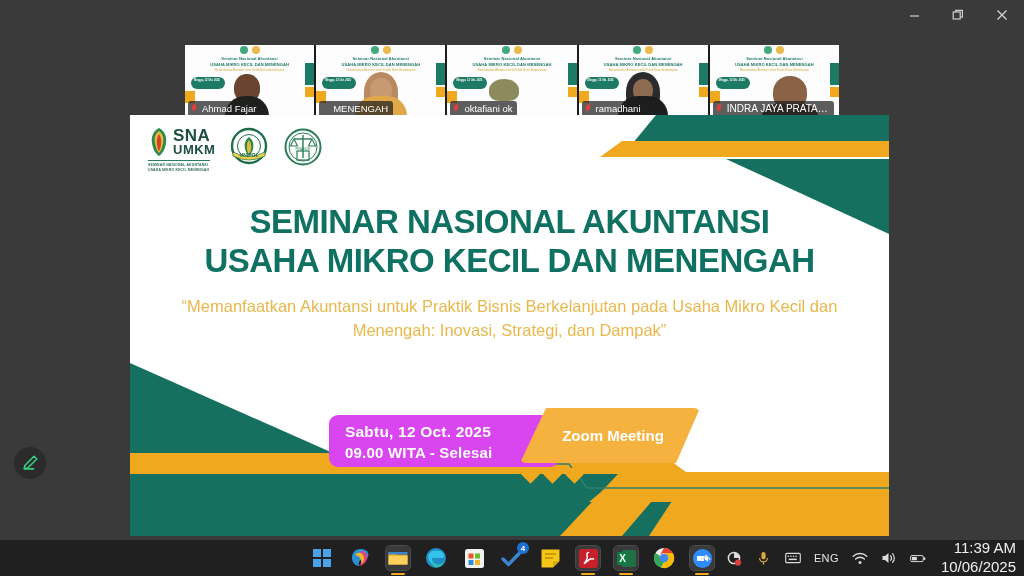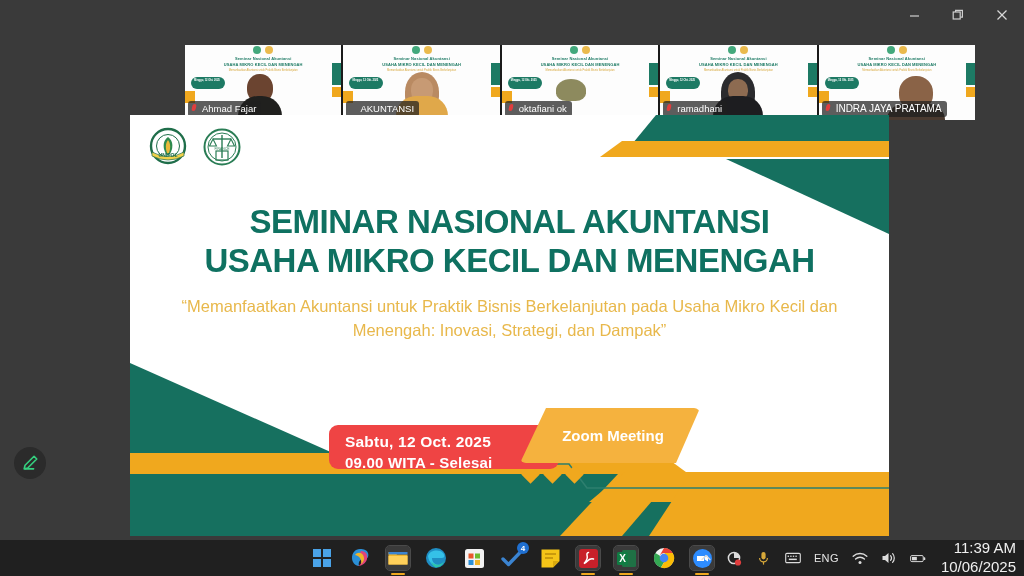--- a/index.html
+++ b/index.html
@@ -17,21 +17,21 @@
     background: #3a3a3a; display: flex; justify-content: flex-end; align-items: flex-start;
   }
   .winbtn {
     width: 44px; height: 30px; display: flex; align-items: center; justify-content: center;
     color: #d8d8d8; font-size: 12px; line-height: 1;
   }
   .winbtn svg { display:block; }
 
   
   .gallery {
-    position: absolute; top: 45px; left: 185px; width: 790px; height: 75px;
+    position: absolute; top: 45px; left: 185px; width: 654px; height: 75px;
     background: #1b1b1b; display: flex; gap: 2px; padding: 0;
   }
   .tile {
     position: relative; flex: 1 1 0; height: 75px; overflow: hidden;
     background: #0e0e0e;
   }
   .tile.active { outline: 2px solid #35d07f; outline-offset: -2px; }
   .tile-slide {
     position: absolute; inset: 0; background: #fdfdfd;
   }
@@ -149,22 +149,22 @@
     color:#0f7161; font-weight:bold; letter-spacing:-0.5px;
   }
   .headline .h1 { font-size:33px; line-height:1.18; }
   .subtitle {
     position:absolute; left:40px; right:40px; top:180px; text-align:center;
     color:#e8b84b; font-size:16.5px; line-height:1.45; font-weight:500;
   }
 
   
   .datechip {
-    position:absolute; left:199px; top:310px; width:230px; height:44px;
-    background:#ef4444; border-radius:9px; color:#fff; padding:8px 0 0 16px;
+    position:absolute; left:199px; top:300px; width:230px; height:52px;
+    background:#d946ef; border-radius:9px; color:#fff; padding:8px 0 0 16px;
   }
   .datechip .d1 { font-size:15.5px; font-weight:bold; letter-spacing:.2px; }
   .datechip .d2 { font-size:15px; font-weight:bold; letter-spacing:.2px; margin-top:3px; }
   .zoomchip {
     position:absolute; left:390px; top:293px; width:180px; height:55px;
     background:#f5b23e; color:#fff; font-weight:bold; font-size:15px;
     display:flex; align-items:center; justify-content:center;
     clip-path: polygon(26px 0, 180px 0, 156px 55px, 0 55px);
     border-radius:6px;
   }
@@ -271,21 +271,21 @@
         <div class="ts-barL"></div>
         <div class="ts-barR"></div>
         <div class="ts-barR2"></div>
       </div>
       <div class="ts-person" style="left:50%; width:50px;">
         <div class="veil" style="background:#b98a62;"></div>
         <div class="head" style="background:#c79a74; width:22px; height:24px; top:4px;"></div>
         <div class="body" style="background:#e0a84a; width:52px;"></div>
       </div>
       <div class="namebar">
-        <span>AKUNTANSI</span>
+        <span>MENENGAH</span>
       </div>
     </div>
 
     <div class="tile">
       <div class="tile-slide">
         <div class="ts-emoji">
             <i></i>
             <i></i>
           </div>
         <div class="ts-head">Seminar Nasional Akuntansi</div>
@@ -388,20 +388,34 @@
       </svg>
 
       <div class="diamonds">
           <i></i>
           <i></i>
           <i></i>
         </div>
     </div>
 
     <div class="logos">
+      <div class="logo-sna">
+        <div class="logo-sna-row">
+          <svg width="22" height="30" viewBox="0 0 22 30">
+            <path d="M11 1 C5 4 3 10 4 16 C5 23 8 27 11 29 C14 27 17 23 18 16 C19 10 17 4 11 1 Z" fill="#2d8a4e"></path>
+            <path d="M11 4 C7 7 6 11 7 16 C8 21 9 24 11 26 C13 24 14 21 15 16 C16 11 15 7 11 4 Z" fill="#e8b93a"></path>
+            <path d="M11 7 C9 10 8.5 13 9 17 C9.5 21 10 23 11 24 C12 23 12.5 21 13 17 C13.5 13 13 10 11 7 Z" fill="#d0422c"></path>
+          </svg>
+          <div class="logo-sna-text">
+            <span class="l1">SNA</span>
+            <span class="l2">UMKM</span>
+          </div>
+        </div>
+        <div class="logo-sna-sub">SEMINAR NASIONAL AKUNTANSI USAHA MIKRO KECIL MENENGAH</div>
+      </div>
 
       <svg class="crest" viewBox="0 0 40 40">
         <circle cx="20" cy="19" r="17" fill="none" stroke="#1f6e4a" stroke-width="2.4"></circle>
         <circle cx="20" cy="19" r="11.5" fill="none" stroke="#1f6e4a" stroke-width="1"></circle>
         <path d="M20 10 C16 13 15 17 16 22 C17 26 18.5 27.5 20 28.5 C21.5 27.5 23 26 24 22 C25 17 24 13 20 10 Z" fill="#2d8a4e"></path>
         <path d="M20 13 C18 15.5 17.5 18.5 18 22 C18.5 25 19.2 26.4 20 27 C20.8 26.4 21.5 25 22 22 C22.5 18.5 22 15.5 20 13 Z" fill="#e8b93a"></path>
         <path d="M4 25 Q20 34 36 25 L36 29 Q20 37 4 29 Z" fill="#f2d14a" stroke="#1f6e4a" stroke-width=".7"></path>
         <text x="20" y="30.4" font-size="5" font-weight="bold" fill="#1f6e4a" text-anchor="middle" font-family="'Liberation Sans',sans-serif">UNIPOL</text>
       </svg>
 

